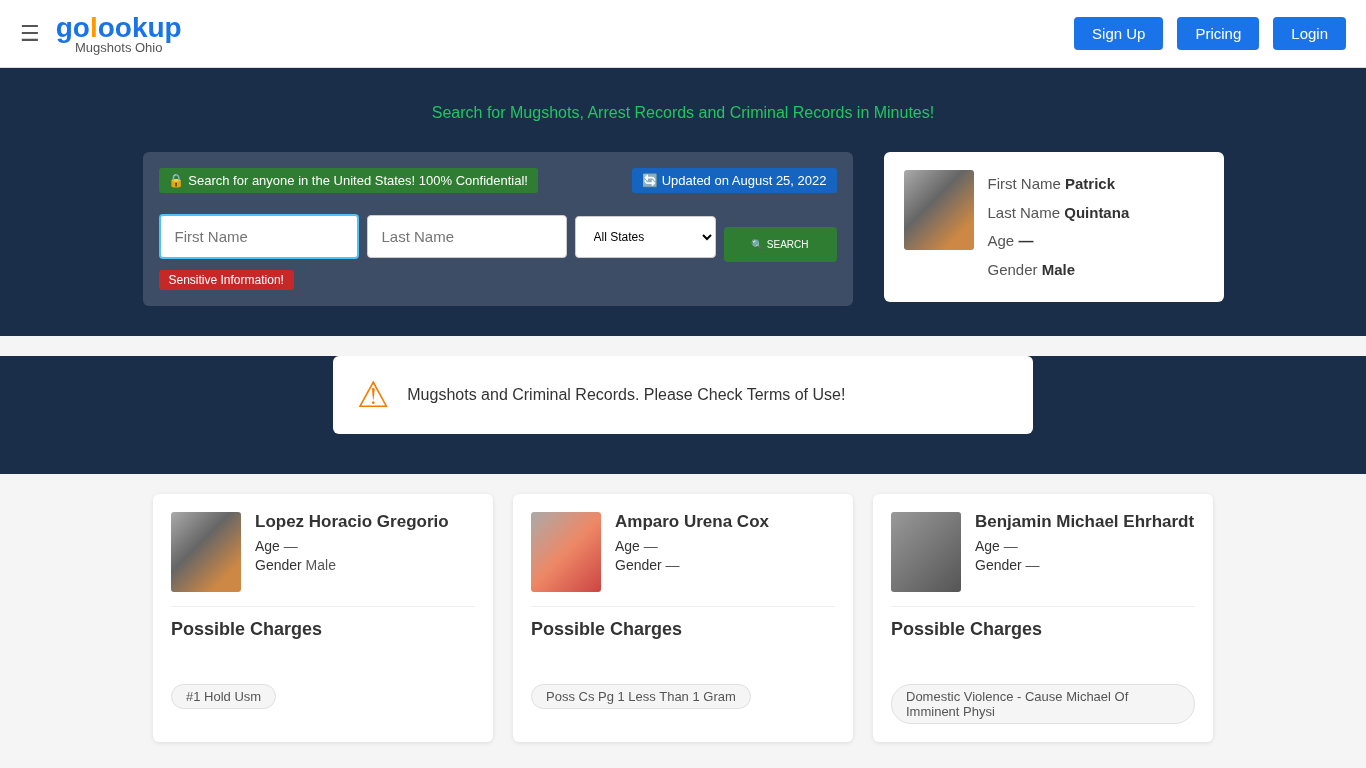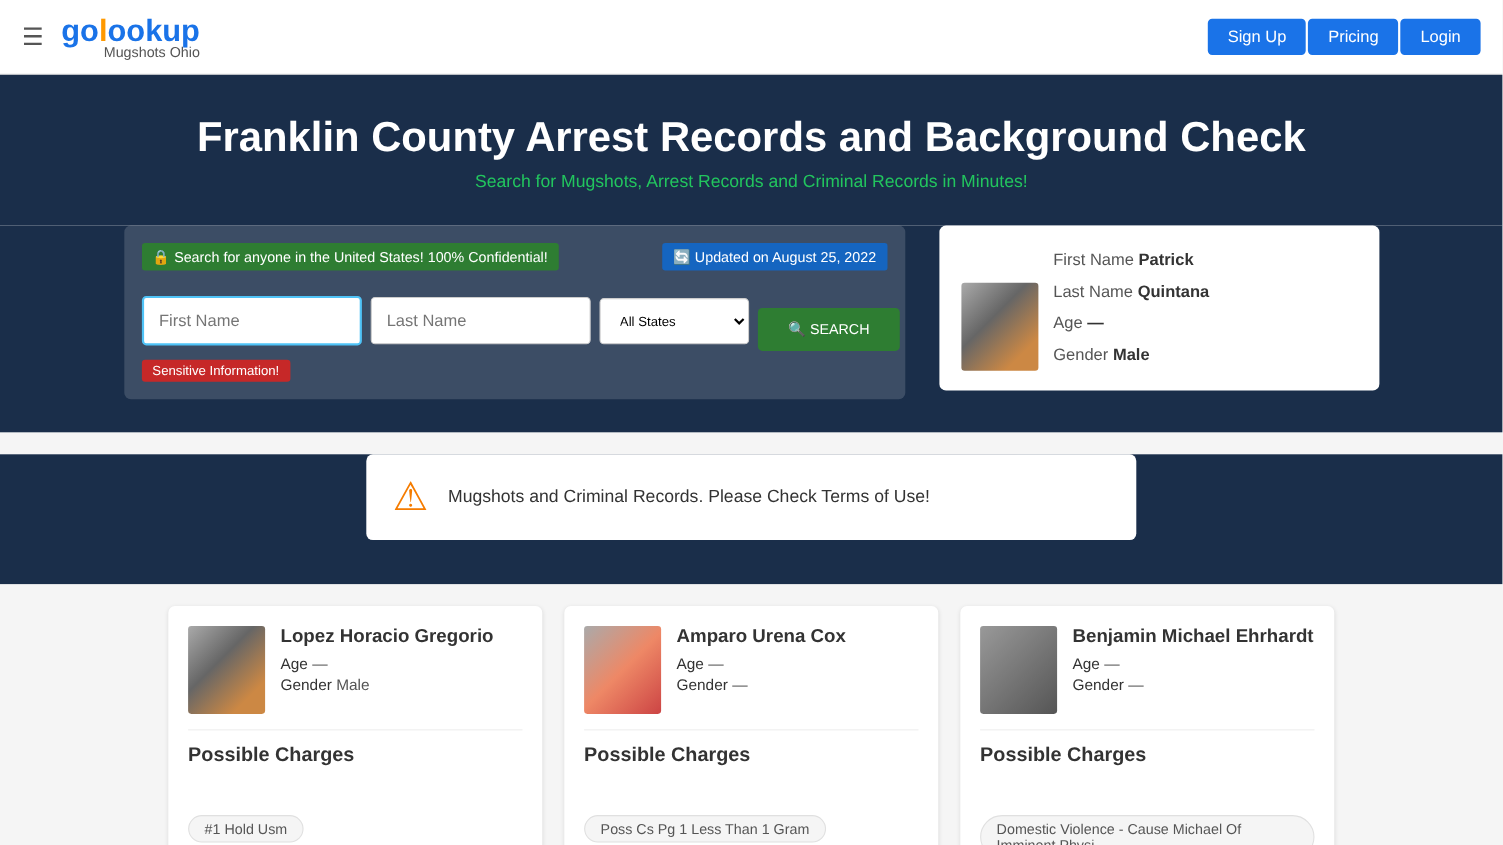--- a/index.html
+++ b/index.html
@@ -10,25 +10,25 @@
       display: flex;
       align-items: center;
       justify-content: space-between;
       background: #fff;
       padding: 10px 20px;
       border-bottom: 1px solid #ddd;
       height: 68px;
     }
     .header-left { display: flex; align-items: center; gap: 16px; }
     .hamburger { font-size: 22px; cursor: pointer; color: #555; }
-    .logo-wrap { display: flex; flex-direction: column; align-items: flex-end; }
+    .logo-wrap { display: flex; flex-direction: column; align-items: center; }
     .logo-text { font-size: 28px; font-weight: bold; color: #1a73e8; }
     .logo-text span { color: #f90; }
     .logo-sub { font-size: 13px; color: #555; margin-top: -4px; }
-    .header-right { display: flex; gap: 2px; }
+    .header-right { display: flex; gap: 14px; }
     .btn-signup { background: #1a73e8; color: #fff; border: none; padding: 8px 18px; border-radius: 4px; cursor: pointer; font-size: 15px; }
     .btn-pricing { background: #1a73e8; color: #fff; border: none; padding: 8px 18px; border-radius: 4px; cursor: pointer; font-size: 15px; }
     .btn-login { background: #1a73e8; color: #fff; border: none; padding: 8px 18px; border-radius: 4px; cursor: pointer; font-size: 15px; }
 
     
     .hero {
       background: #1a2e4a;
       padding: 36px 20px 30px;
       text-align: center;
       color: #fff;
@@ -86,44 +86,44 @@
       font-size: 12px;
       width: 180px;
       background: #fff;
     }
     .btn-search {
       background: #2e7d32;
       color: #fff;
       border: none;
       padding: 12px 28px;
       border-radius: 4px;
-      font-size: 13px;
+      font-size: 10px;
       cursor: pointer;
       white-space: nowrap;
       margin-top: 16px;
     }
     .sensitive-badge {
       background: #c62828;
       color: #fff;
       font-size: 12px;
       padding: 3px 10px;
       border-radius: 3px;
       display: inline-block;
       margin-top: 8px;
     }
 
     
     .profile-card {
       background: #fff;
       border-radius: 6px;
       padding: 18px 20px;
-      width: 400px;
+      width: 340px;
       display: flex;
       gap: 14px;
-      align-items: flex-end;
+      align-items: flex-start;
     }
     .profile-info { font-size: 15px; line-height: 1.9; }
     .profile-info .label { font-weight: normal; color: #555; }
     .profile-info .value { font-weight: bold; }
 
     
     .warning-banner {
       background: #fff;
       border-radius: 6px;
       margin: 20px auto;
@@ -198,21 +198,20 @@
     </div>
   </div>
   <div class="header-right">
     <button class="btn-signup">Sign Up</button>
     <button class="btn-pricing">Pricing</button>
     <button class="btn-login">Login</button>
   </div>
 </header>
 
 <section class="hero">
-  <h1>Franklin County Arrest Records and Background Check</h1>
   <p>Search for Mugshots, Arrest Records and Criminal Records in Minutes!</p>
 </section>
 
 <div class="search-area">
   <div class="search-box">
     <div class="search-notice-row">
       <span class="search-notice-green">🔒 Search for anyone in the United States! 100% Confidential!</span>
       <span class="search-notice-blue">🔄 Updated on August 25, 2022</span>
     </div>
     <div class="search-inputs">

